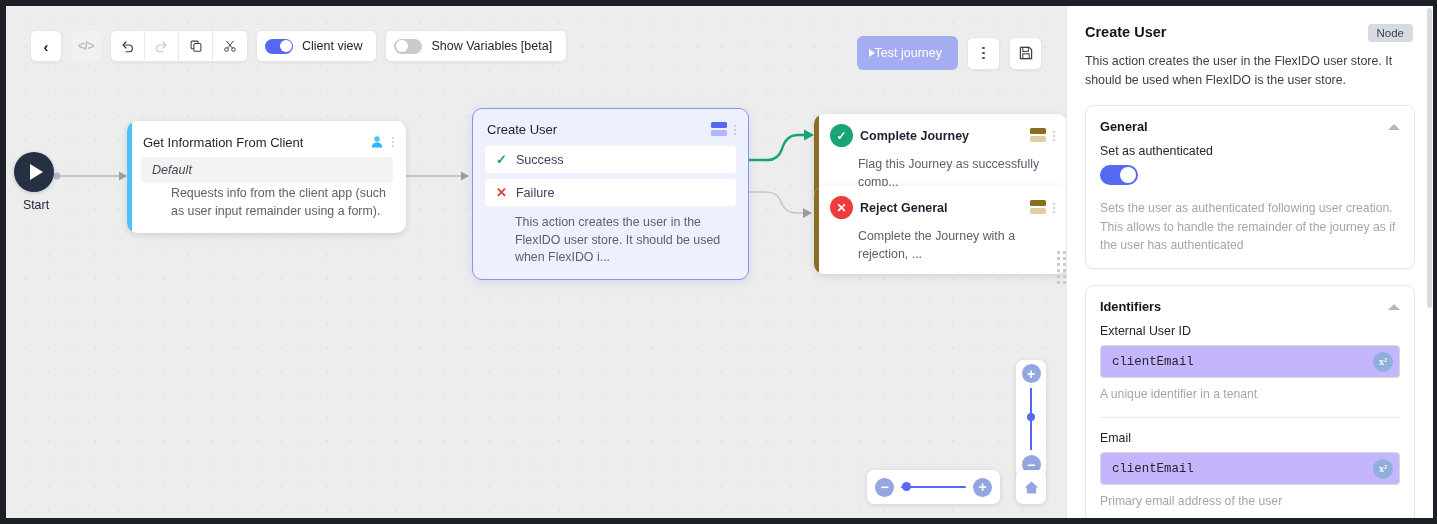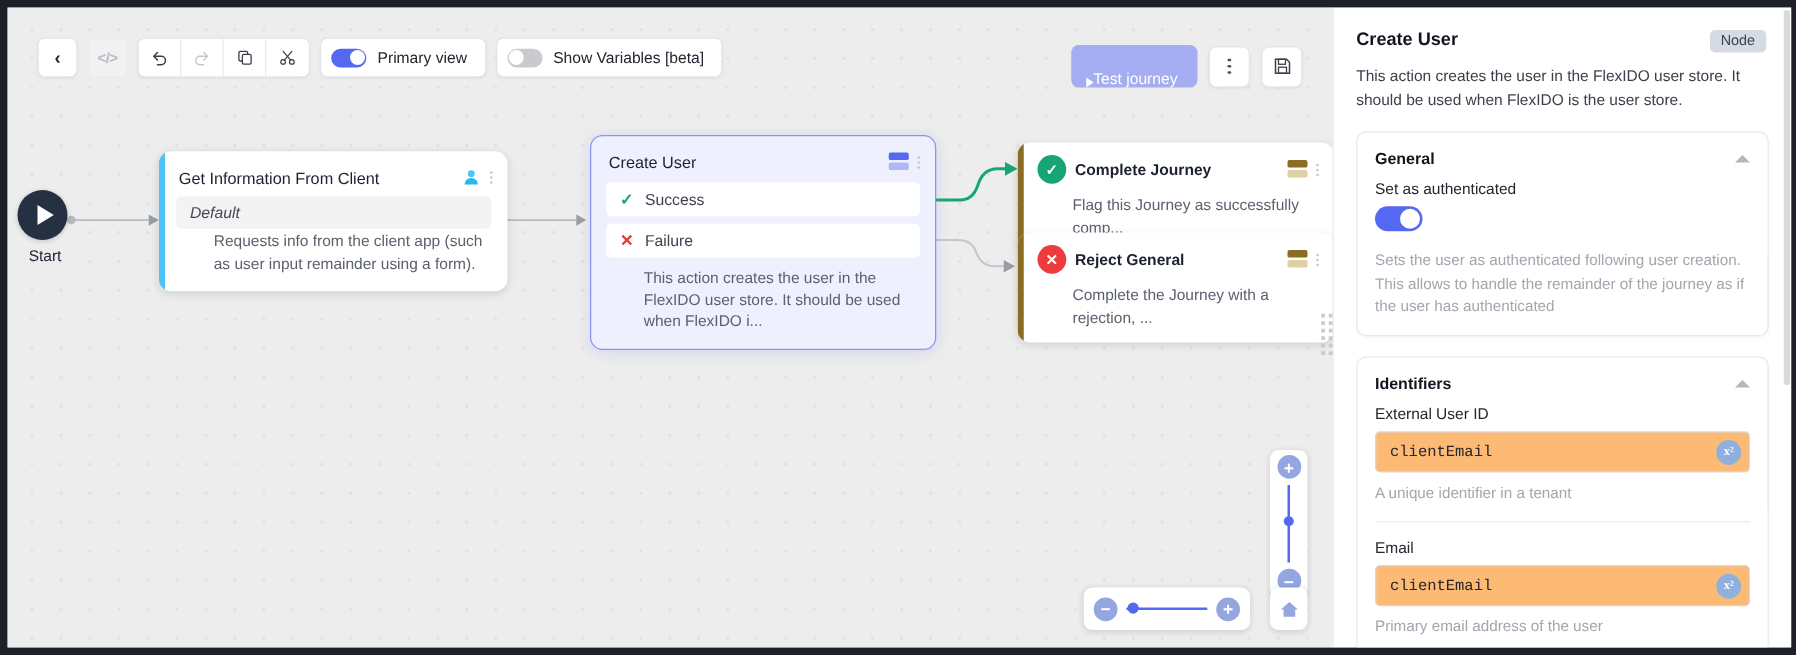--- a/index.html
+++ b/index.html
@@ -100,21 +100,21 @@
 
   .toolbar-right {
     position: absolute; right: 24px; top: 30px;
     display: flex; align-items: center; gap: 9px;
     z-index: 30;
   }
   .test-btn {
     height: 34px; padding: 0 16px 0 12px;
     background: #a5adf2;
     border-radius: 6px;
-    display: flex; align-items: flex-end; gap: 0;
+    display: flex; align-items: center; gap: 0;
     color: #fff; font-size: 12.5px;
     cursor: pointer; border: none;
   }
   .test-btn .tri {
     width: 0; height: 0;
     border-left: 6px solid #fff;
     border-top: 4px solid transparent;
     border-bottom: 4px solid transparent;
   }
   .sq-btn {
@@ -300,21 +300,21 @@
   .hint { font-size: 12.2px; color: #a2a6ae; line-height: 1.5; margin-top: 7px; }
   .sw-lg { width: 38px; height: 20px; border-radius: 12px; background: #5468f2; position: relative; cursor: pointer; }
   .sw-lg i { position: absolute; top: 2px; right: 2px; width: 16px; height: 16px; border-radius: 50%; background: #fff; display:block; }
 
   .field-wrap { position: relative; }
   .txt-input {
     width: 100%; height: 33px;
     border: 1px solid #d6d8de; border-radius: 4px;
     padding: 0 36px 0 11px;
     font-family: "Liberation Mono", monospace;
-    font-size: 12.4px; color: #23262e; background: #fdba74;
+    font-size: 12.4px; color: #23262e; background: #c4b5fd;
   }
   .x2 {
     position: absolute; right: 7px; top: 50%; transform: translateY(-50%);
     width: 20px; height: 20px; border-radius: 50%;
     background: #8fb0dd; color: #fff;
     display: flex; align-items: center; justify-content: center;
     font-size: 10px; font-weight: bold; cursor: pointer;
     font-family: "Liberation Serif", serif;
   }
   .divider { height: 1px; background: #ececef; margin: 14px 0 0 0; }
@@ -383,21 +383,21 @@
               <circle cx="15" cy="15" r="2.6" stroke="#3b3f49" stroke-width="1.4" fill="none"></circle>
               <line x1="6.4" y1="13.1" x2="15" y2="3" stroke="#3b3f49" stroke-width="1.4" stroke-linecap="round"></line>
               <line x1="13.6" y1="13.1" x2="5" y2="3" stroke="#3b3f49" stroke-width="1.4" stroke-linecap="round"></line>
             </svg>
           </div>
         </div>
         <div class="toggle-pill">
           <span class="sw on">
               <i></i>
             </span>
-          <span>Primary view</span>
+          <span>Client view</span>
         </div>
         <div class="toggle-pill">
           <span class="sw">
               <i></i>
             </span>
           <span>Show Variables [beta]</span>
         </div>
       </div>
 
       <div class="toolbar-right">

